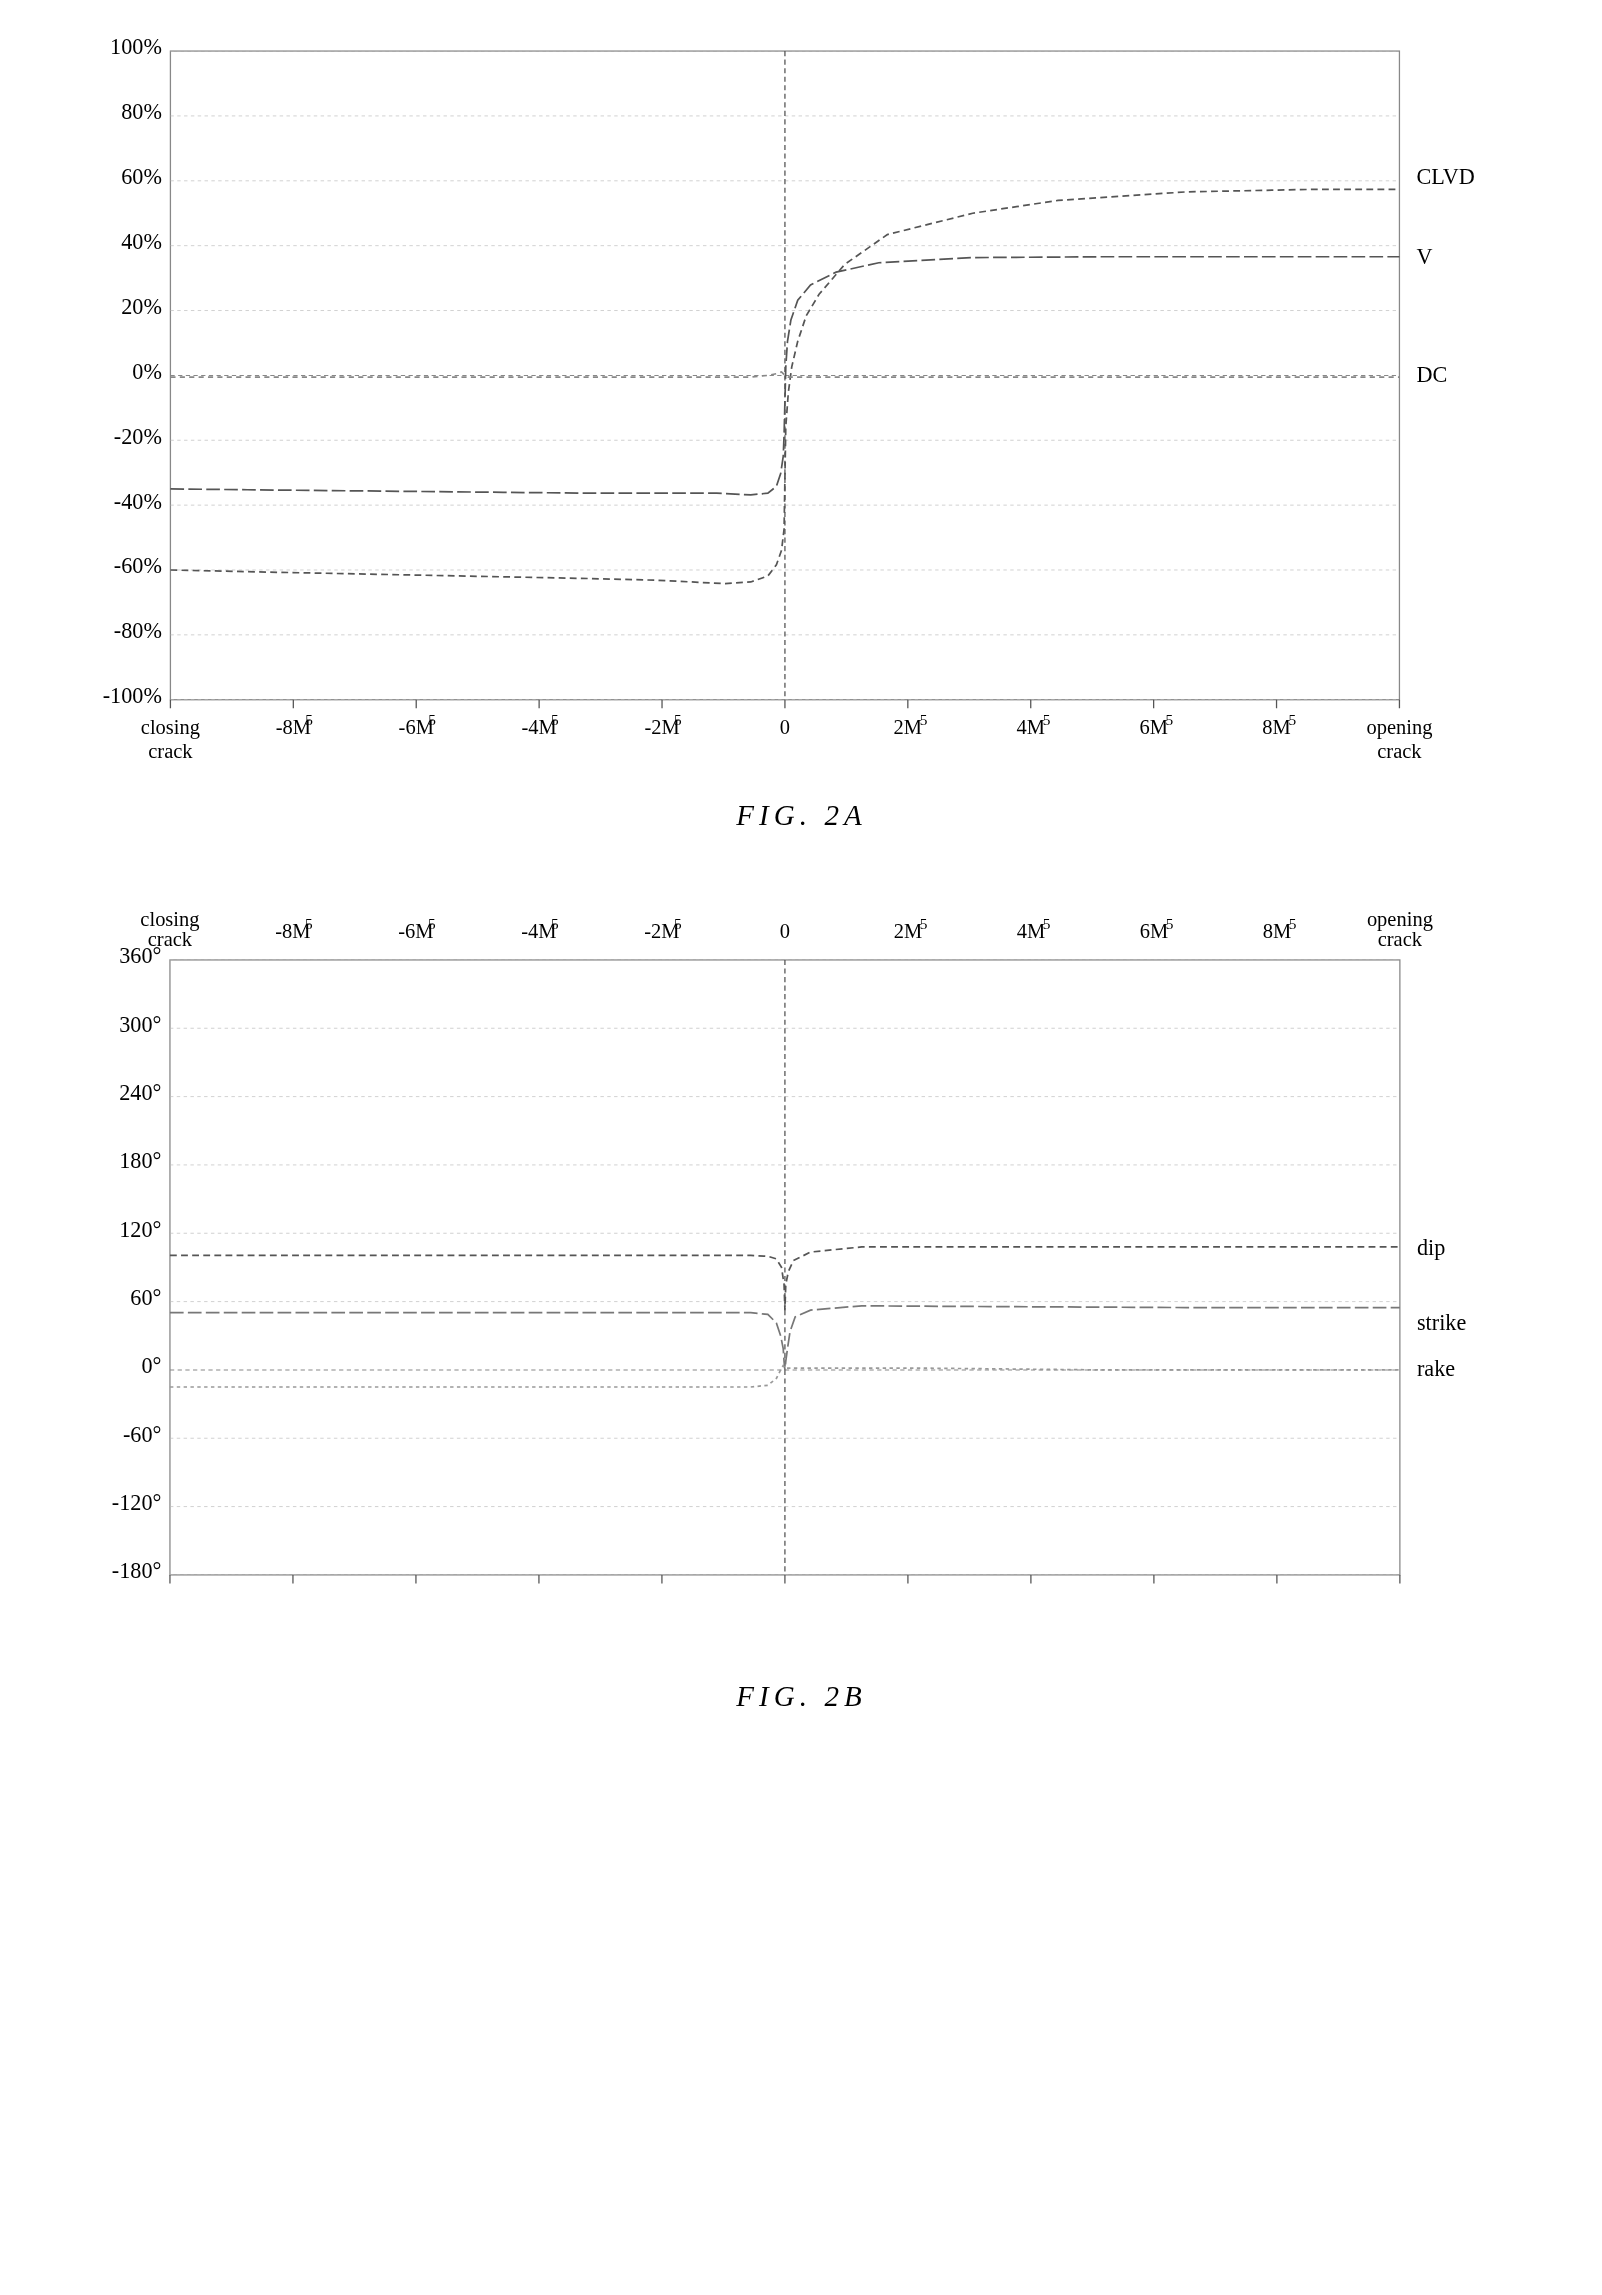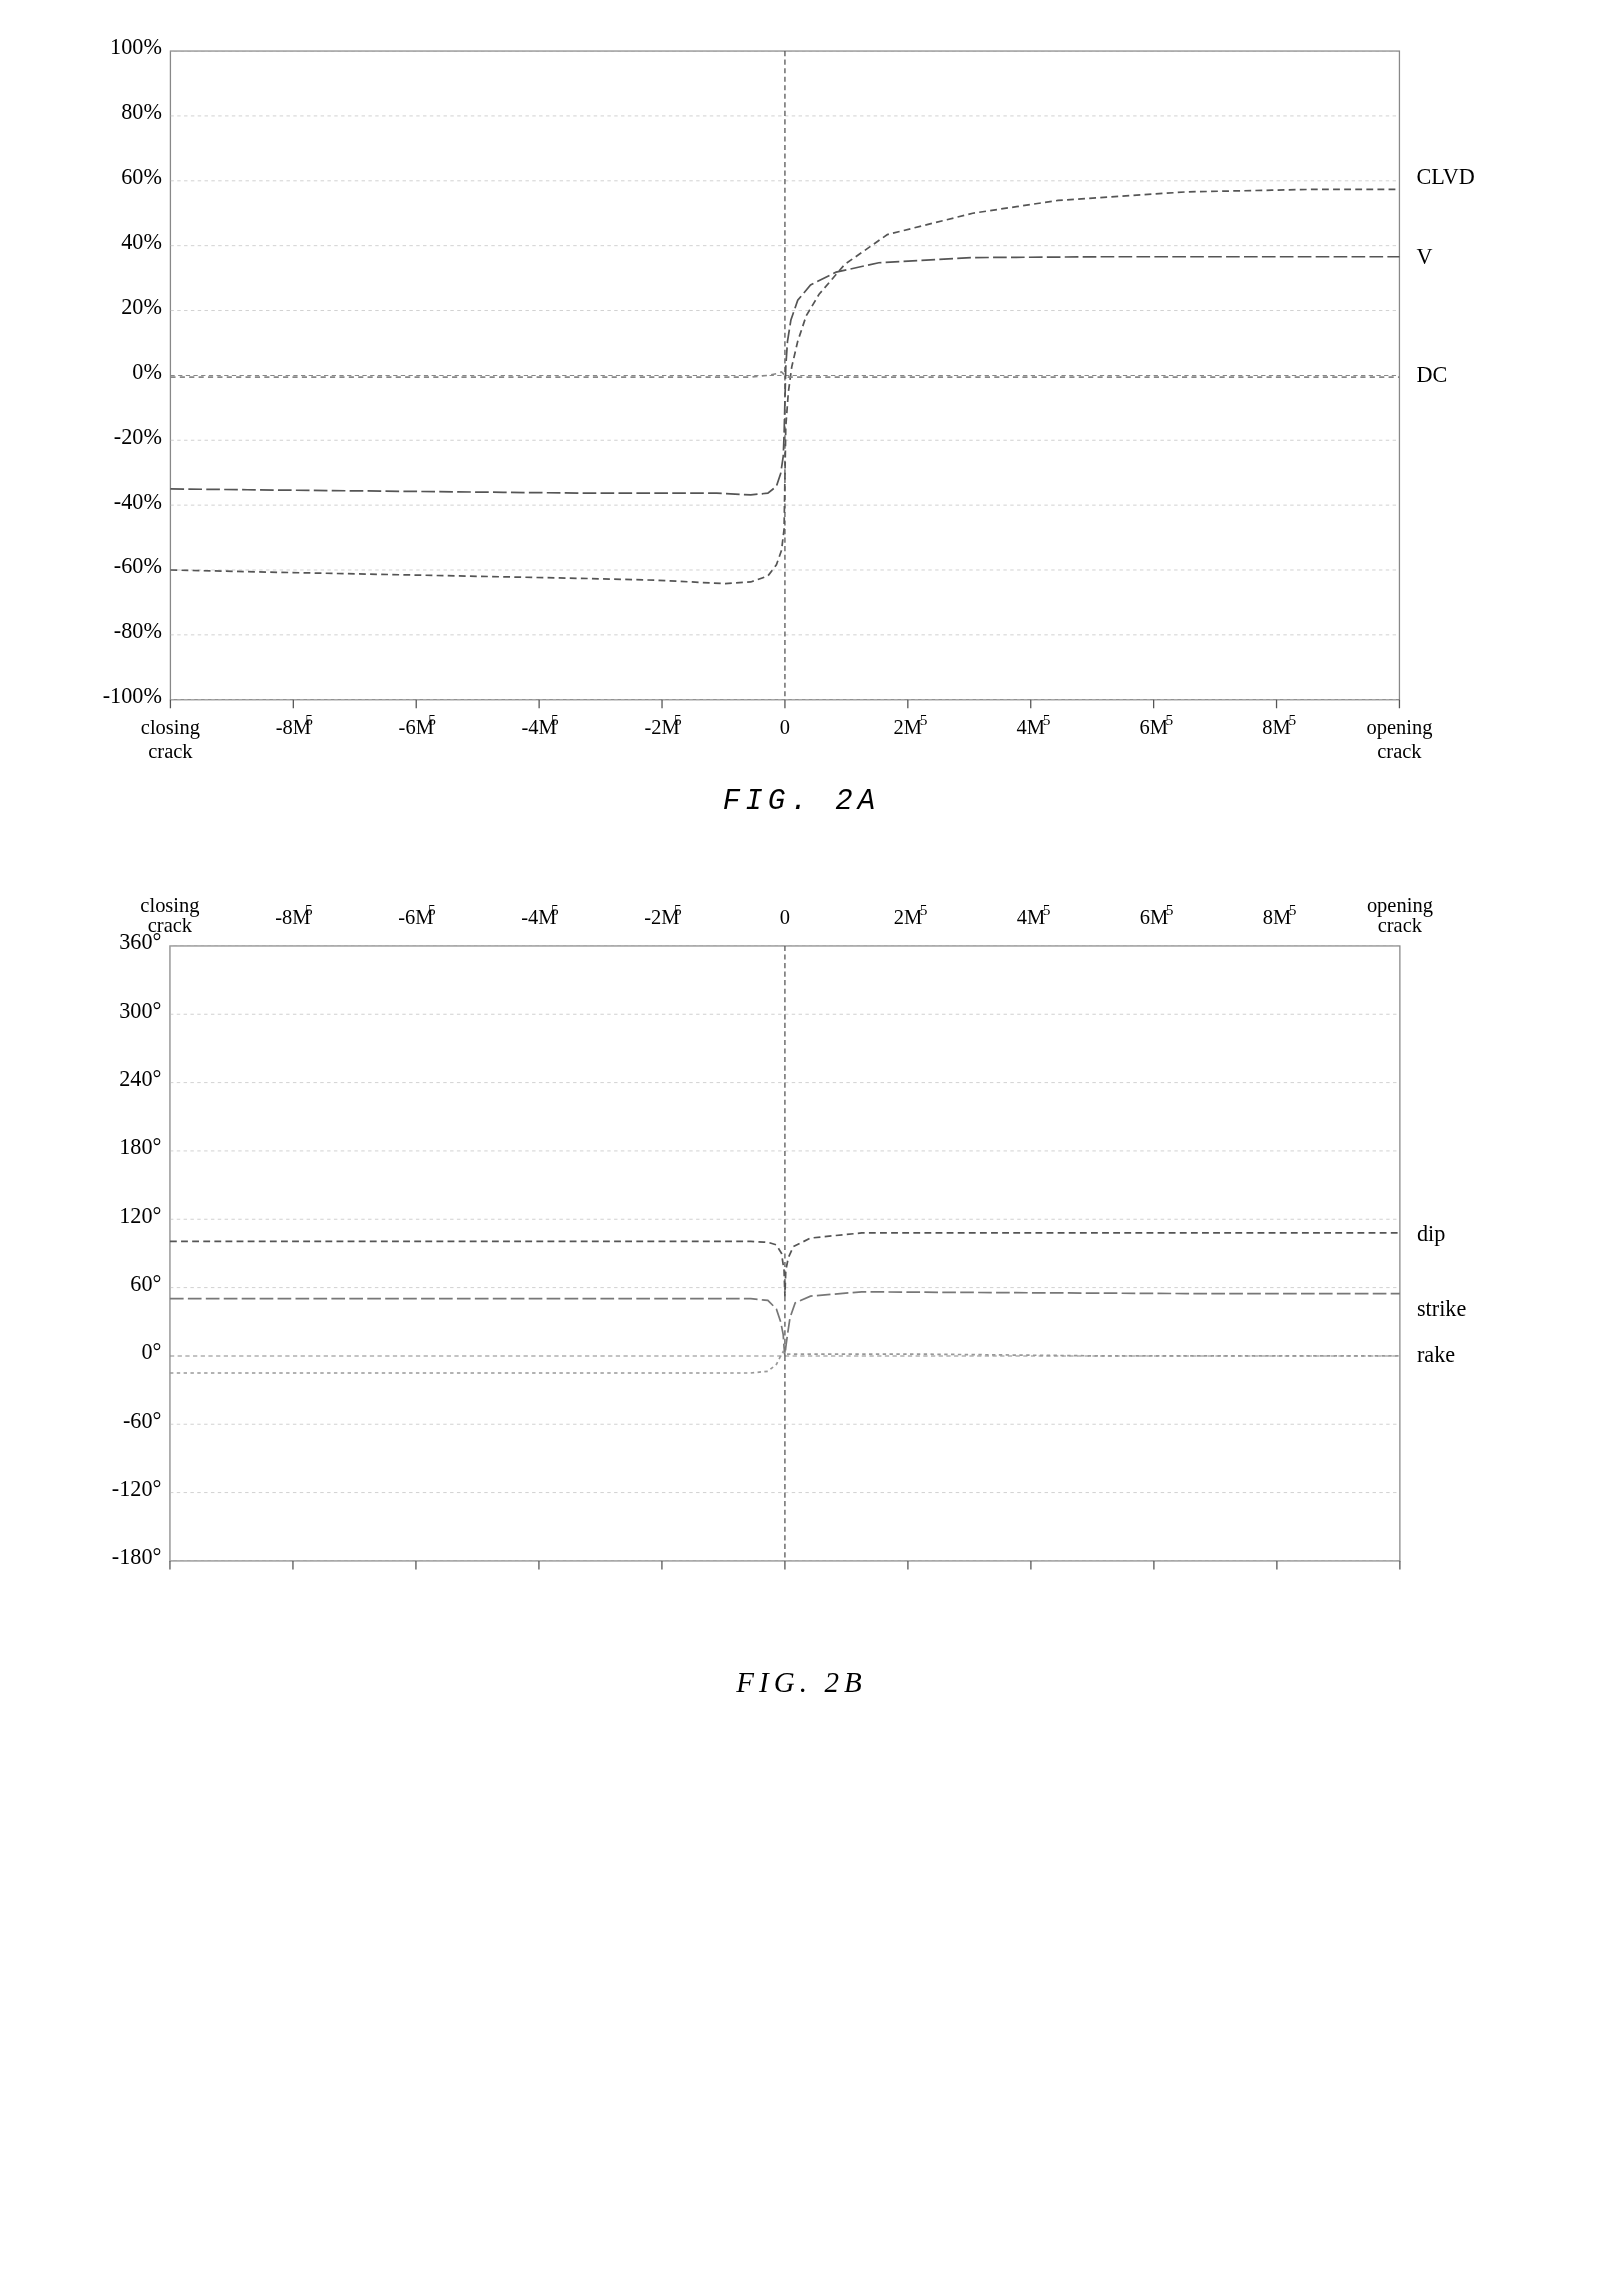--- a/index.html
+++ b/index.html
@@ -104,21 +104,21 @@
       <text x="1570" y="270" text-anchor="start" font-size="26" font-family="Times New Roman">V</text>
       <text x="1570" y="408" text-anchor="start" font-size="26" font-family="Times New Roman">DC</text>
 
       <path d="M110,628 L200,630 L300,632 L400,634 L500,636 L600,638 L680,640 L720,642 L760,644 L790,642 L810,635 L820,622 L826,605 L829,580 L830,520 L831,460 L834,420 L838,390 L845,360 L855,330 L870,305 L900,270 L950,235 L1050,210 L1150,195 L1300,185 L1450,182 L1550,182" fill="none" stroke="#555" stroke-width="2" stroke-dasharray="8,5"></path>
 
       <path d="M110,533 L200,534 L300,535 L400,536 L500,537 L600,538 L680,538 L750,538 L790,540 L810,538 L820,530 L825,515 L828,495 L829,470 L830,430 L831,390 L833,360 L837,335 L845,312 L860,294 L890,279 L940,268 L1050,262 L1200,261 L1400,261 L1550,261" fill="none" stroke="#555" stroke-width="2" stroke-dasharray="16,5"></path>
 
       <path d="M110,402 L200,402 L300,402 L400,402 L500,402 L600,402 L700,402 L790,402 L810,400 L820,398 L826,396 L830,400 L834,402 L850,402 L1000,402 L1200,402 L1400,402 L1550,402" fill="none" stroke="#888" stroke-width="2" stroke-dasharray="6,5"></path>
 
     </svg>
-    <div style="font-size:29px; letter-spacing:5.1px; margin-top:17px; font-family:Liberation Mono, monospace; font-style:italic;">FIG.  2A</div>
+    <div style="font-size:29px; letter-spacing:5.1px; margin-top:31px; font-family:Liberation Serif, serif; font-style:italic;">FIG.  2A</div>
   </div>
 
   <div class="figure-block">
     <svg width="1452" height="769" viewBox="0 0 1700 900">
 
       <text x="110" y="30" text-anchor="middle" font-size="24" font-family="Times New Roman">closing</text>
       <text x="110" y="54" text-anchor="middle" font-size="24" font-family="Times New Roman">crack</text>
       <text x="254" y="44" text-anchor="middle" font-size="24" font-family="Times New Roman">-8M</text>
       <text x="268" y="34" text-anchor="start" font-size="18" font-family="Times New Roman">5</text>
       <text x="398" y="44" text-anchor="middle" font-size="24" font-family="Times New Roman">-6M</text>

